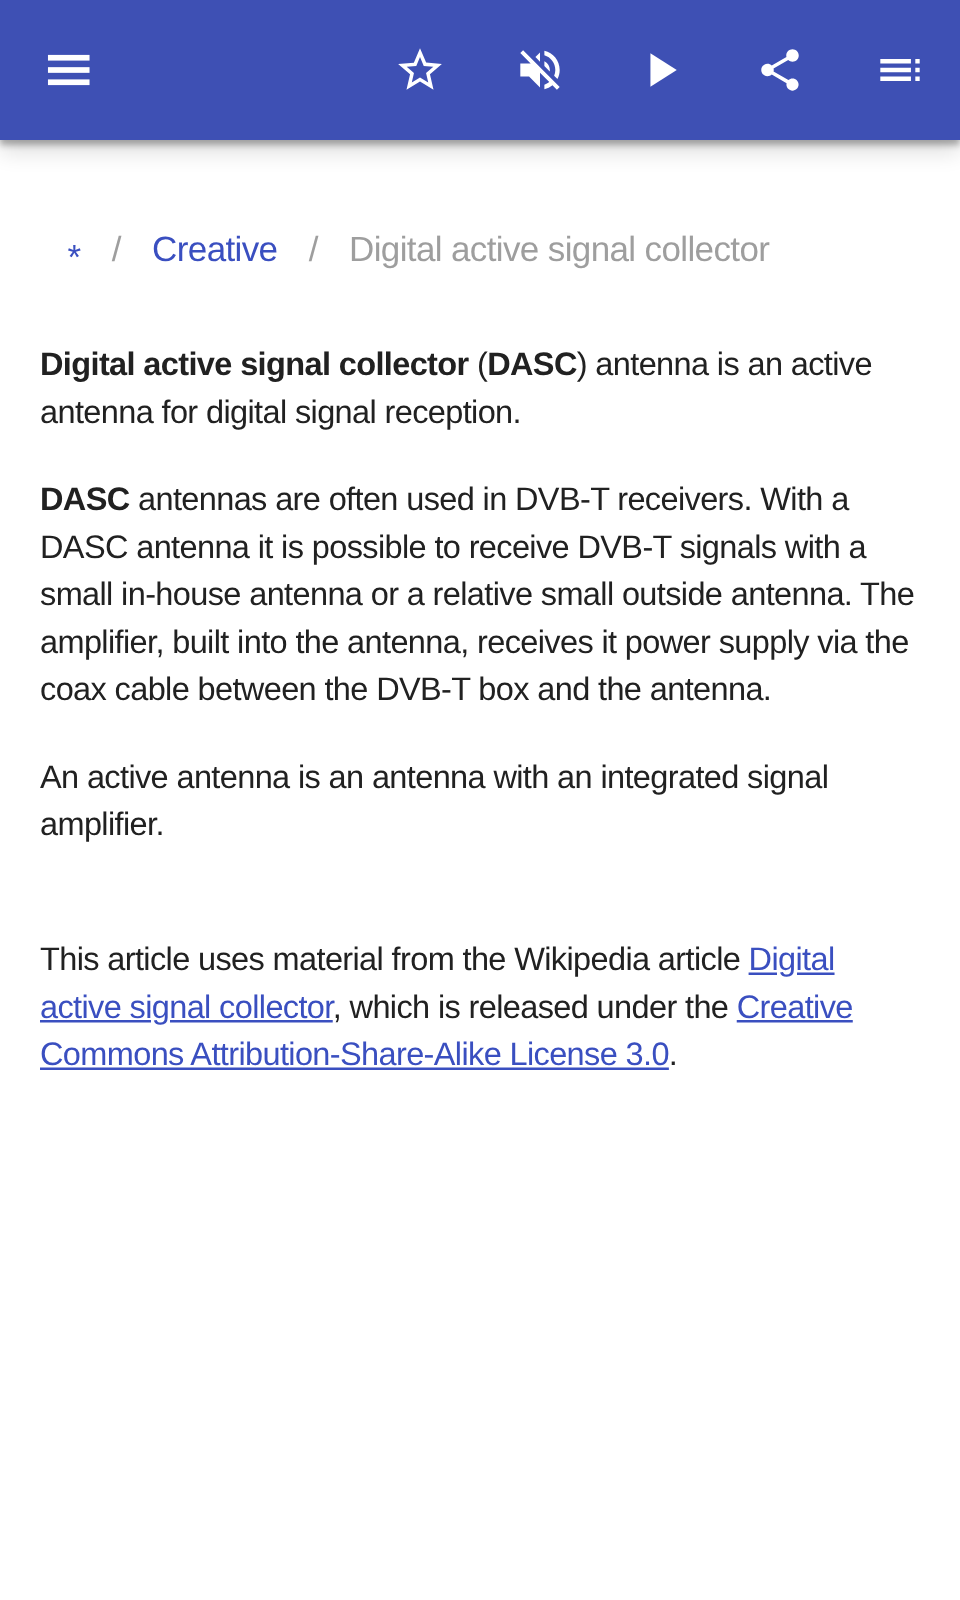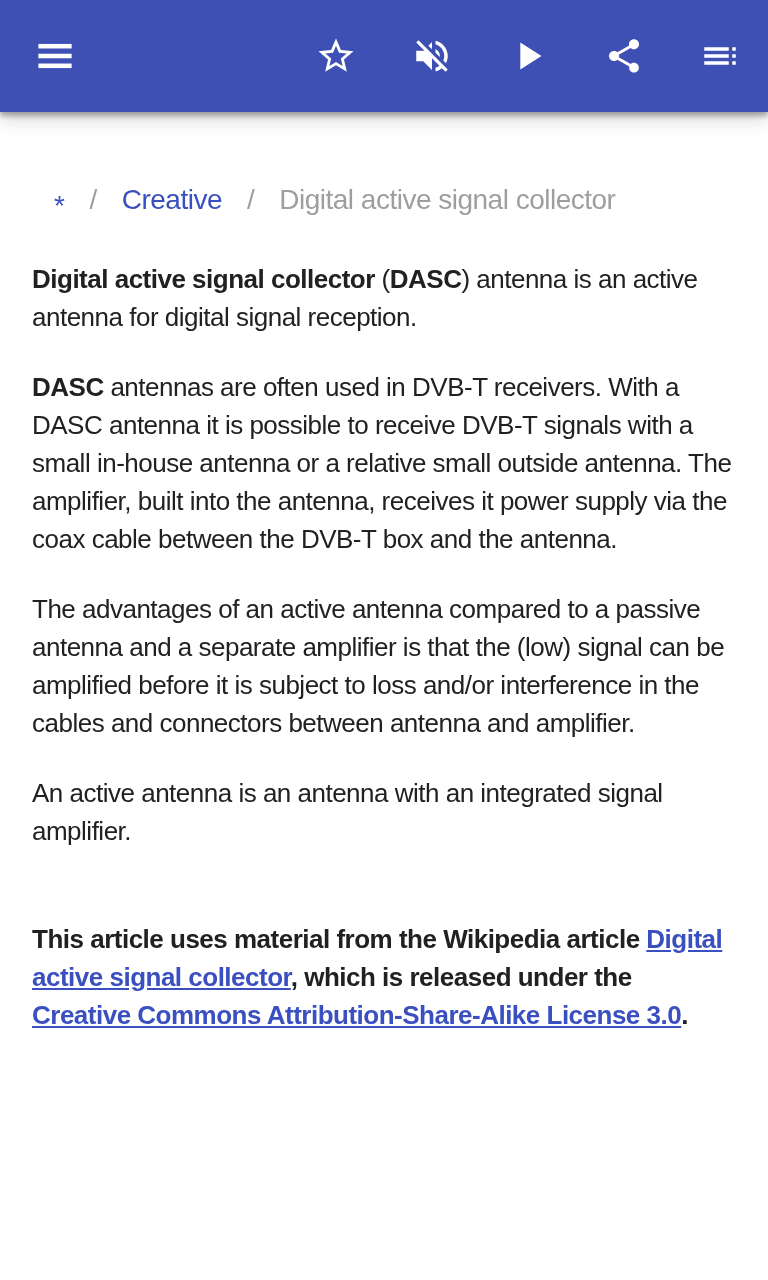--- a/index.html
+++ b/index.html
@@ -27,25 +27,24 @@
   .breadcrumb{
     margin:72px 0 0 22px;display:flex;align-items:baseline;gap:25px;
     font-size:28px;letter-spacing:-0.5px;color:#9E9E9E;white-space:nowrap;
   }
   .breadcrumb a{color:#3A4FC0;text-decoration:none;}
   .crumb-home{position:relative;top:6px;}
   .article p{
     margin:32px 0 0;font-size:26px;line-height:38px;letter-spacing:-0.5px;
     color:#212121;
   }
-  .article p.first{margin-top:44px;}
+  .article p.first{margin-top:56px;}
   .article b{font-weight:700;}
   .attribution{
     margin-top:70px !important;
-    font-weight:bold;
   }
   .attribution a{color:#3A4FC0;text-decoration:underline;}
 </style>
 </head>
 <body>
 
 <header class="appbar">
   <button class="iconbtn menu-btn" aria-label="menu">
     <svg width="42" height="42" viewBox="0 0 24 24">
       <rect x="2.5" y="5.1" width="19" height="2.6"></rect>
@@ -90,19 +89,18 @@
     <a href="#">Creative</a>
     <span>/</span>
     <span>Digital active signal collector</span>
   </nav>
 
   <article class="article">
     <p class="first"><b>Digital active signal collector</b><span> (</span><b>DASC</b><span>) antenna is an active antenna for digital signal reception.</span></p>
 
     <p><b>DASC</b><span> antennas are often used in DVB-T receivers. With a DASC antenna it is possible to receive DVB-T signals with a small in-house antenna or a relative small outside antenna. The amplifier, built into the antenna, receives it power supply via the coax cable between the DVB-T box and the antenna.</span></p>
 
-    <p>The advantages of an active antenna compared to a passive antenna and a separate amplifier is that the (low) signal can be amplified before it is subject to loss and/or interference in the cables and connectors between antenna and amplifier.</p>
 
     <p>An active antenna is an antenna with an integrated signal amplifier.</p>
 
     <p class="attribution"><span>This article uses material from the Wikipedia article </span><a href="#">Digital active signal collector</a><span>, which is released under the </span><a href="#">Creative Commons Attribution-Share-Alike License 3.0</a><span>.</span></p>
   </article>
 </main>
 
 </body></html>

